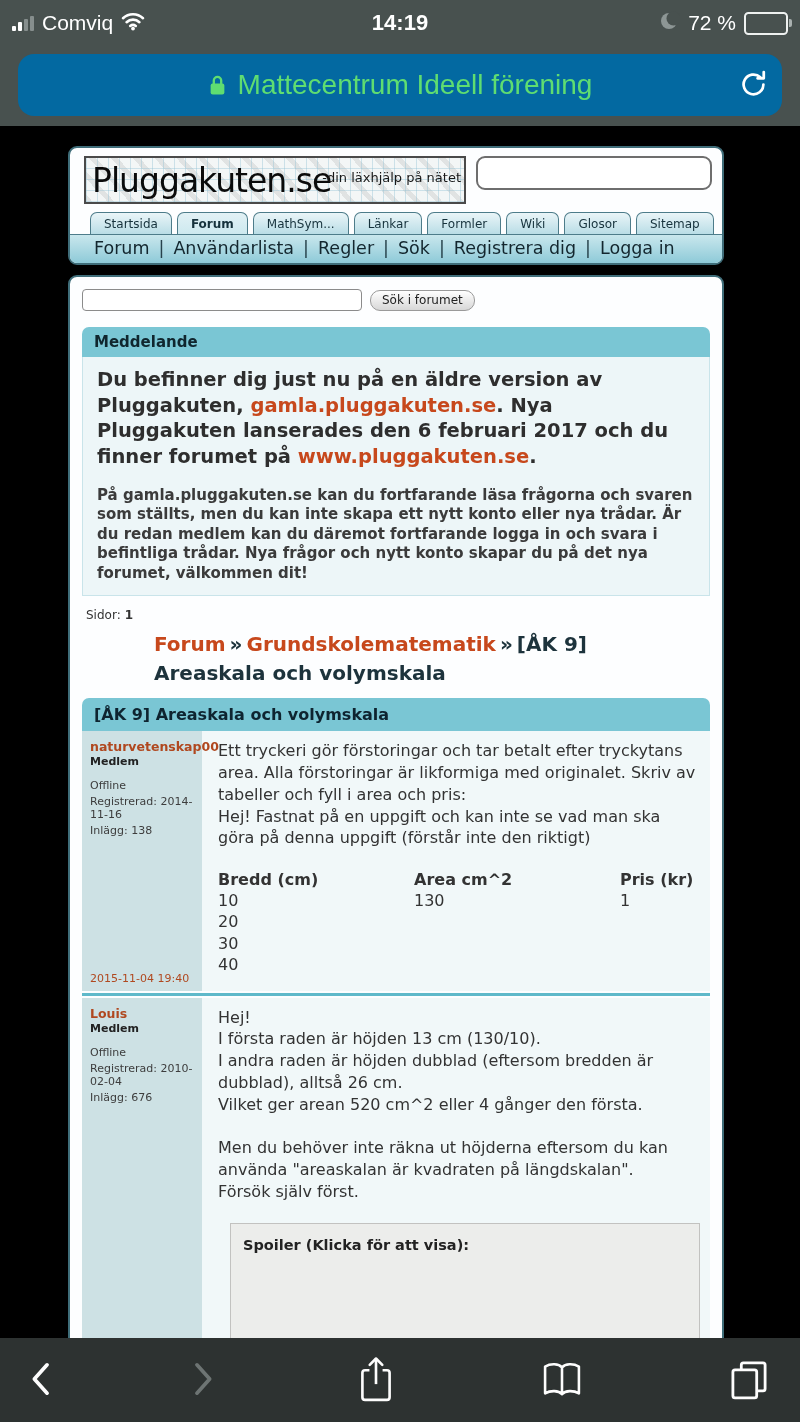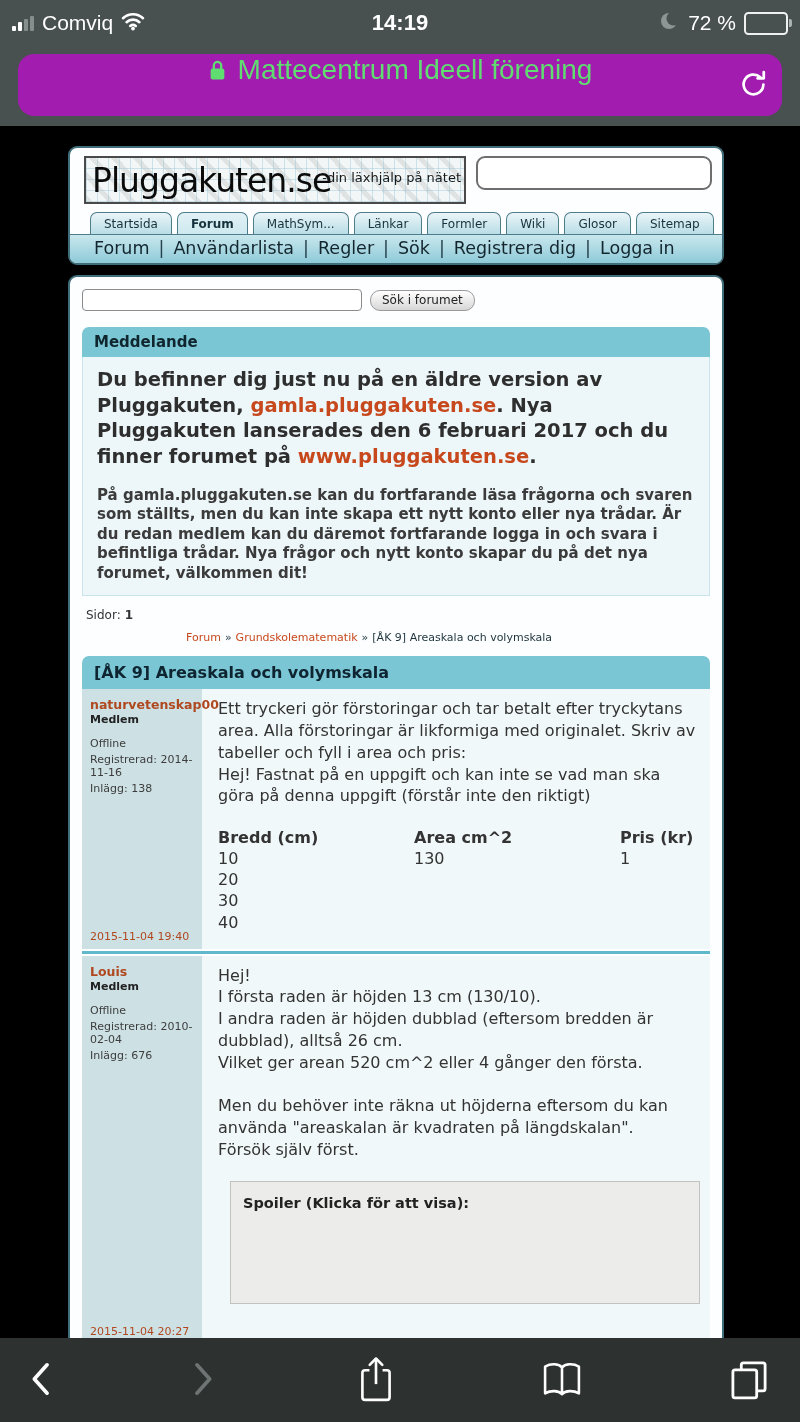--- a/index.html
+++ b/index.html
@@ -22,22 +22,22 @@
   .carrier{font-size:21px;}
   .sb-time{position:absolute;left:0;right:0;text-align:center;font-size:22px;
            font-weight:bold;pointer-events:none;}
   .sb-right{margin-left:auto;display:flex;align-items:center;gap:8px;position:relative;}
   .batt-pct{font-size:21px;}
   .battery{width:37px;height:16px;border:2px solid #eef1f0;border-radius:4.5px;
            padding:1.5px;position:relative;box-sizing:content-box;}
   .battery .fill{height:100%;width:70%;background:#fff;border-radius:2px;}
   .battery::after{content:"";position:absolute;right:-6px;top:5px;width:3px;height:8px;
                   background:#aab1b0;border-radius:0 2px 2px 0;}
-  .url-pill{margin:8px 18px 0;height:62px;background:#a21caf;border-radius:16px;
-            display:flex;align-items:flex-start;justify-content:center;position:relative;}
+  .url-pill{margin:8px 18px 0;height:62px;background:#0369a1;border-radius:16px;
+            display:flex;align-items:center;justify-content:center;position:relative;}
   .url-title{color:#5fdd71;font-size:28px;margin-left:11px;
              font-family:"Liberation Sans",sans-serif;}
   .reload-btn{position:absolute;right:13px;top:15px;background:none;border:none;padding:0;}
 
   
   .web-view{height:1368px;background:#000000;overflow:hidden;position:relative;}
   .card{width:656px;margin-left:68px;background:#fdfeff;border:2px solid #3f6d79;
         border-radius:9px;box-sizing:border-box;}
 
   
@@ -74,21 +74,21 @@
   .notice{margin-top:16px;}
   .notice-header{background:#7ac6d4;border-radius:7px 7px 0 0;padding:6px 12px;
                  font-size:15px;font-weight:bold;color:#10262e;}
   .notice-body{background:#edf6f8;border:1px solid #c9e4ea;border-top:none;padding:10px 14px 12px;}
   .notice-big{font-size:19.5px;font-weight:bold;color:#2e2e2e;line-height:1.32;margin:0;}
   .notice-big a{color:#c7481c;text-decoration:none;}
   .notice-small{font-size:15px;color:#3b3b3b;line-height:1.3;margin:16px 0 0;font-weight:bold;}
 
   .pages{margin:12px 0 0 4px;font-size:12px;color:#333;}
   .pages b{margin-left:4px;}
-  .breadcrumb{margin:8px 0 0 104px;width:452px;font-size:11px;font-weight:normal;
+  .breadcrumb{margin:8px 0 0 72px;width:452px;font-size:20px;font-weight:bold;
               color:#1d333c;line-height:1.45;}
   .breadcrumb a{color:#c7481c;text-decoration:none;}
   .bc-sep{margin:0 4px;}
   .thread-bar{margin-top:10px;background:#7ac6d4;border-radius:7px 7px 0 0;padding:7px 12px;
               font-size:16px;font-weight:bold;color:#0e2430;}
 
   .post{display:flex;background:#f1f8f9;}
   .user-col{width:120px;flex:0 0 120px;background:#cde1e4;padding:8px 6px 6px 8px;
             display:flex;flex-direction:column;box-sizing:border-box;}
   .u-name{font-size:12.5px;font-weight:bold;color:#b0481f;cursor:pointer;}

